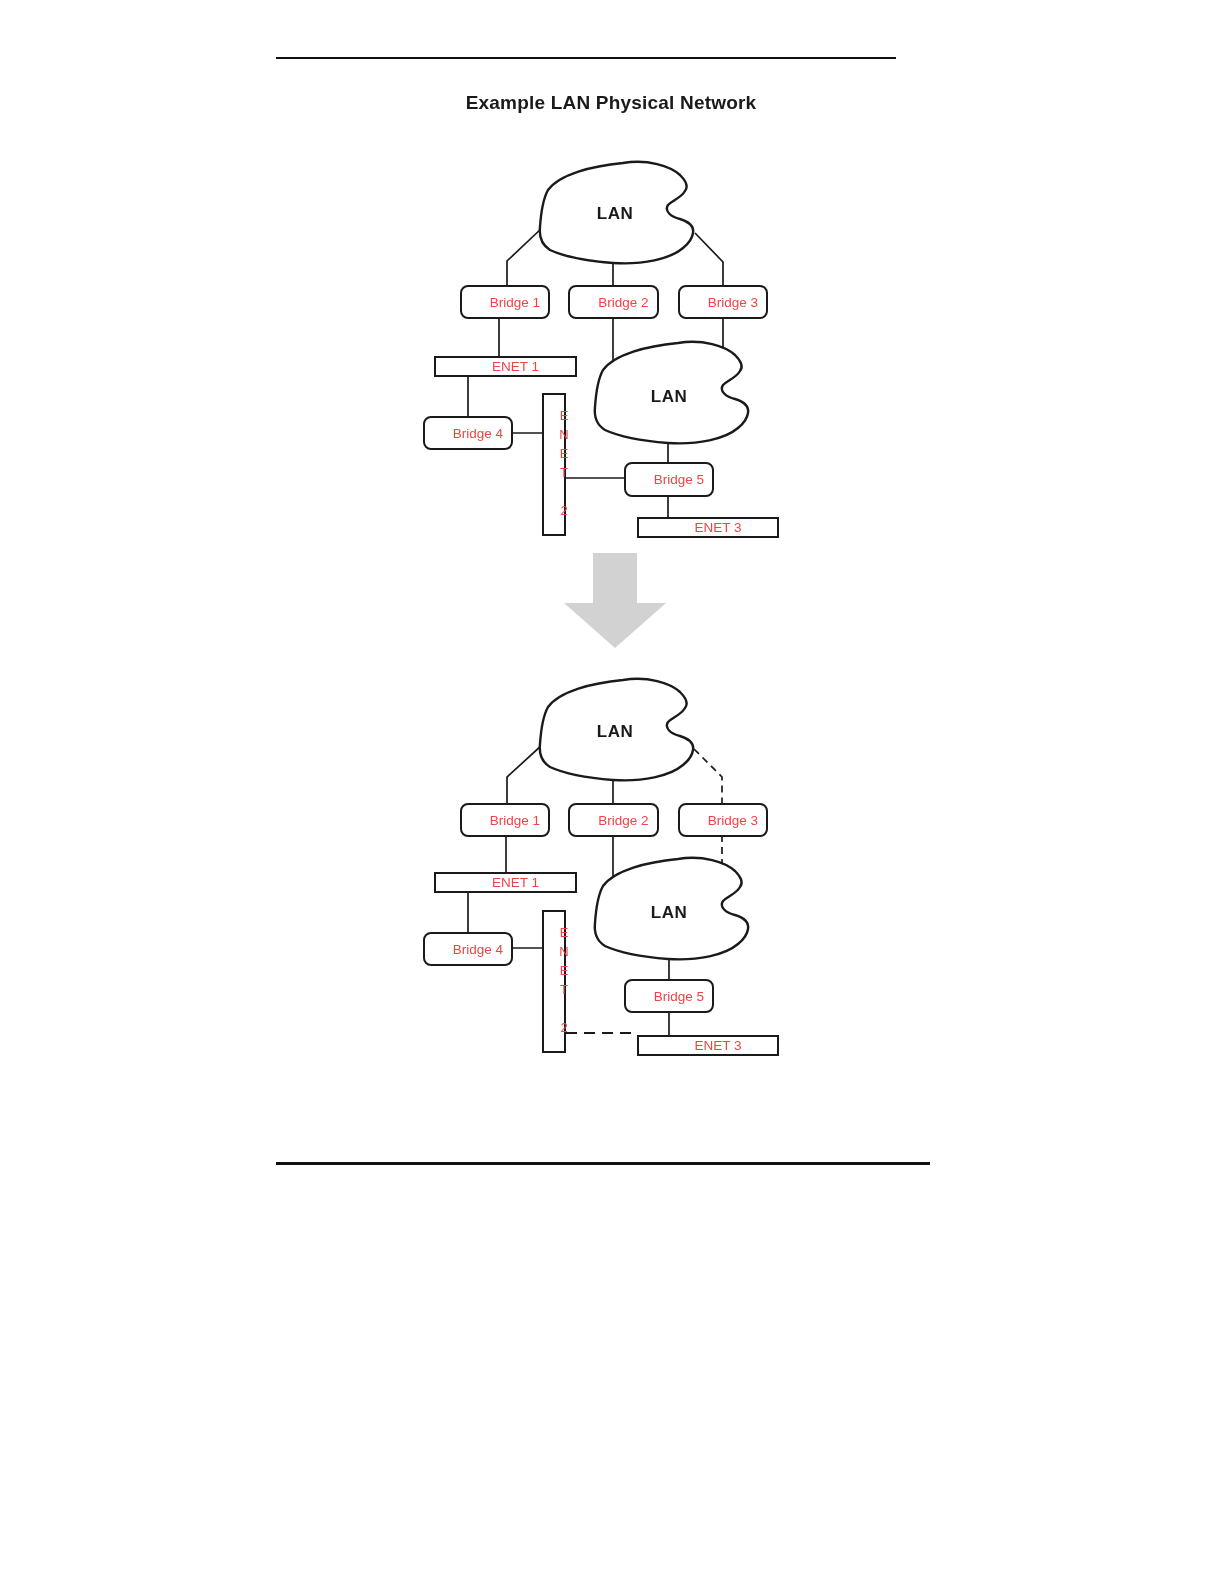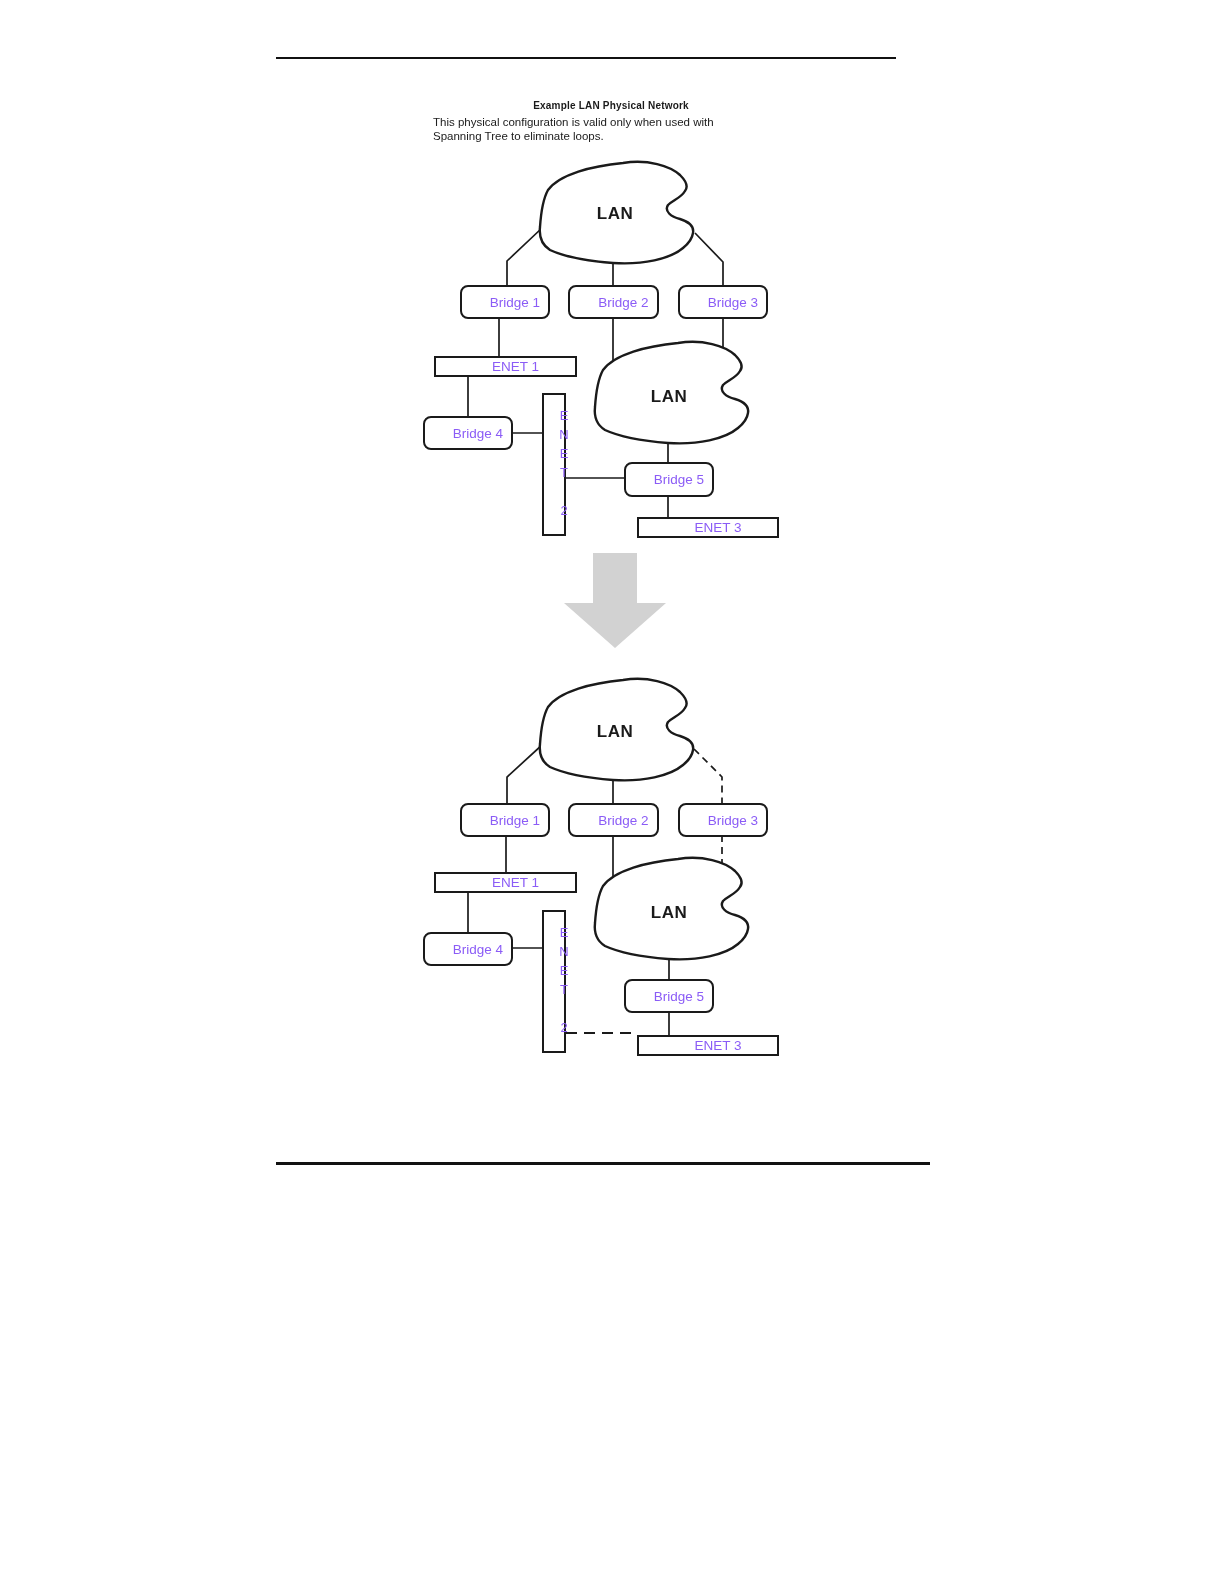--- a/index.html
+++ b/index.html
@@ -12,39 +12,38 @@
     color: #1a1a1a;
     overflow: hidden;
   }
   .layer { position: absolute; left: 0; top: 0; }
   .rule { position: absolute; background: #111111; }
   .rule-top { left: 276px; top: 57px; width: 620px; height: 2px; }
   .rule-bottom { left: 276px; top: 1162px; width: 654px; height: 3px; }
 
   .title-main {
     position: absolute; left: 430px; top: 92px; width: 362px;
-    text-align: center; font-size: 10px; font-weight: bold;
+    text-align: center; font-size: 19px; font-weight: bold;
     letter-spacing: 0.2px;
-    margin-top: 8px;
   }
   .subtitle {
     position: absolute; left: 433px; top: 116px; width: 370px;
     font-size: 11.5px; line-height: 13.6px; color: #202020;
   }
   .title-loopfree {
     position: absolute; left: 440px; top: 622px; width: 350px;
     text-align: center; font-size: 15px; font-weight: bold;
     line-height: 19.5px;
   }
 
   .node {
     position: absolute; box-sizing: border-box;
     background: #ffffff; border: 2px solid #1a1a1a;
     display: flex; align-items: center; justify-content: center;
-    font-size: 13.5px; color: #8b5cf6; white-space: nowrap; padding-left: 20px;
+    font-size: 13.5px; color: #ef4444; white-space: nowrap; padding-left: 20px;
   }
   .bridge { border-radius: 8px; }
   .enet-v {
     writing-mode: vertical-rl;
     text-orientation: upright;
     letter-spacing: 4px;
     font-size: 13px;
   }
   .lan-label {
     position: absolute; width: 62px; text-align: center;
@@ -135,24 +134,20 @@
     <use href="#cloudPath" class="cloud" transform="translate(540,679)"></use>
     <use href="#cloudPath" class="cloud" transform="translate(595,858)"></use>
 
     <polygon class="gray-arrow" points="593,553 637,553 637,603 666,603 615,648 564,603 593,603"></polygon>
   </svg>
 
   <div class="rule rule-top"></div>
   <div class="rule rule-bottom"></div>
 
   <div class="title-main">Example LAN Physical Network</div>
-  <div class="subtitle">
-    <div>This physical configuration is valid only when used with</div>
-    <div>Spanning Tree to eliminate loops.</div>
-  </div>
 
   <div class="lan-label d1-lan-top">LAN</div>
   <div class="lan-label d1-lan-mid">LAN</div>
   <div class="node bridge d1-bridge1">Bridge 1</div>
   <div class="node bridge d1-bridge2">Bridge 2</div>
   <div class="node bridge d1-bridge3">Bridge 3</div>
   <div class="node d1-enet1">ENET 1</div>
   <div class="node bridge d1-bridge4">Bridge 4</div>
   <div class="node enet-v d1-enet2">ENET 2</div>
   <div class="node bridge d1-bridge5">Bridge 5</div>

